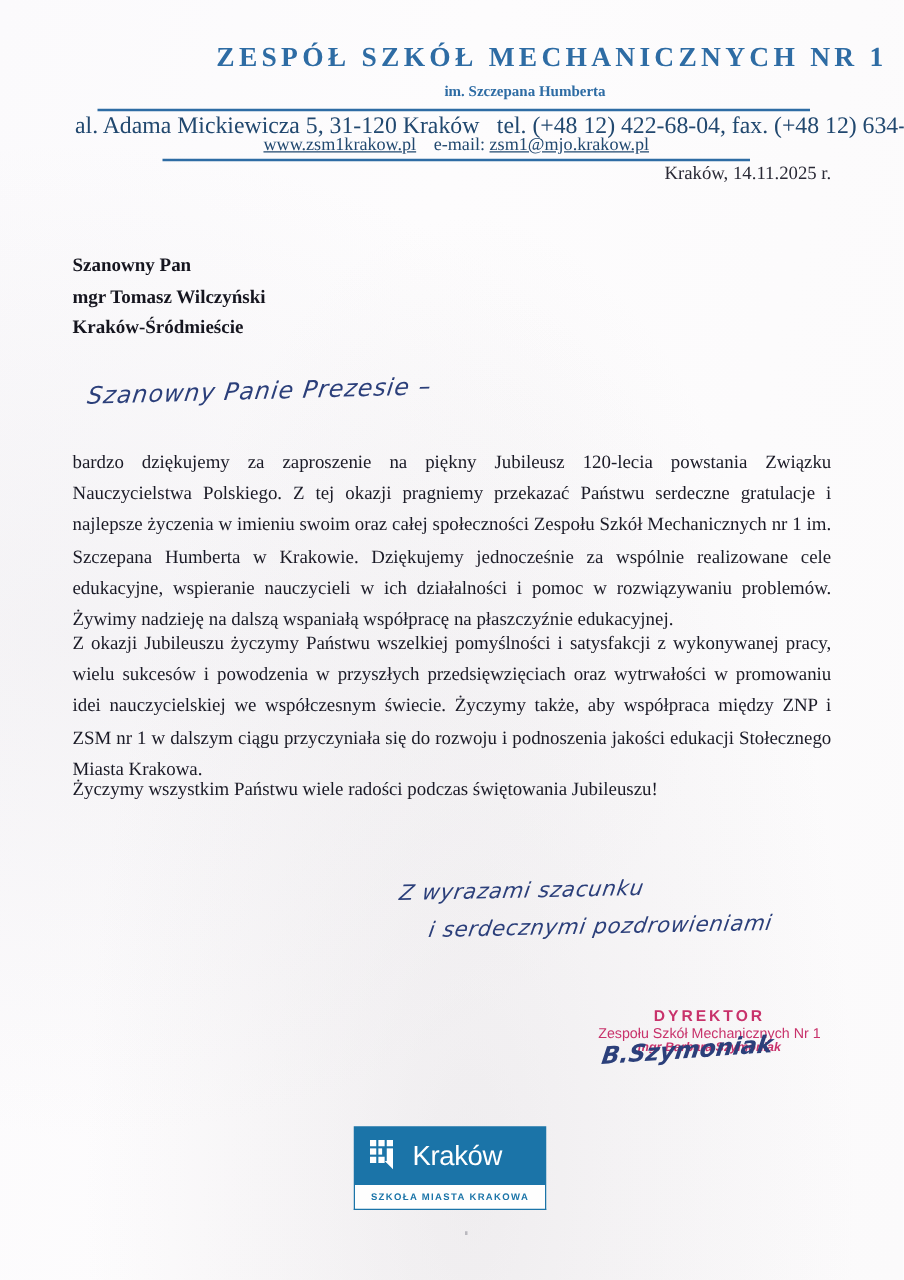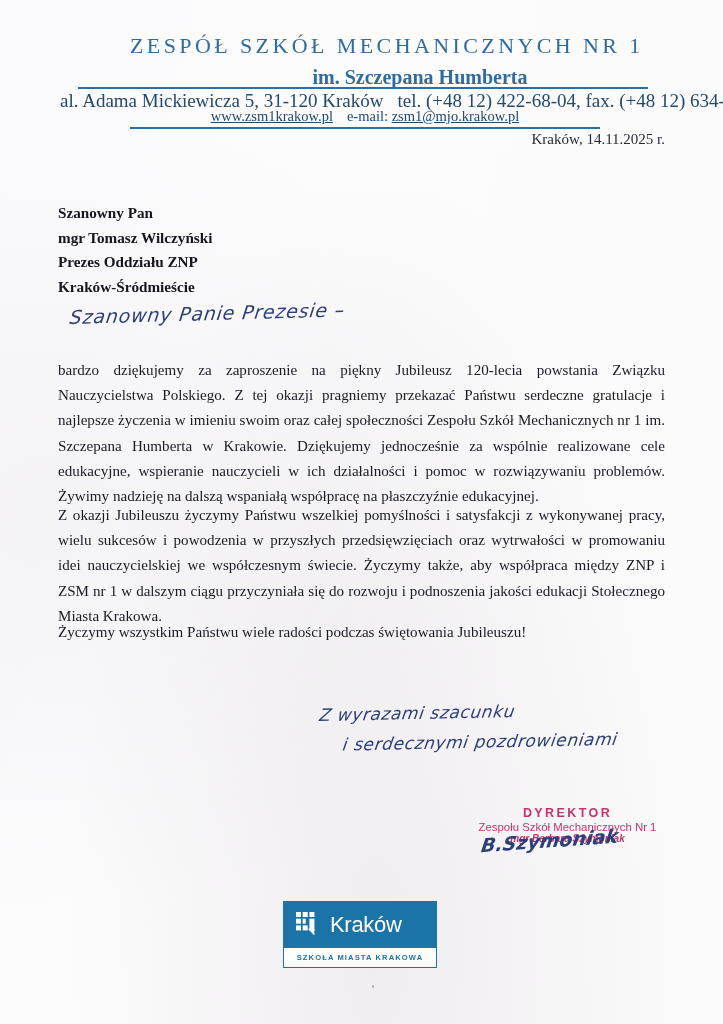--- a/index.html
+++ b/index.html
@@ -79,37 +79,37 @@
     letter-spacing: 0.6px;
     color: #1f3a63;
     line-height: 1;
   }
 
   #school-title {
     position: absolute;
     left: 130px;
     top: 33px;
     width: 580px;
-    text-align: left;
+    text-align: right;
     font-family: "Liberation Serif", serif;
-    font-weight: normal;
+    font-weight: bold;
     font-size: 22px;
     letter-spacing: 3.4px;
     color: #2e6ca4;
     white-space: nowrap;
   }
   #school-subtitle {
     position: absolute;
     left: 130px;
     top: 66px;
     width: 580px;
     text-align: center;
     font-family: "Liberation Serif", serif;
     font-weight: bold;
-    font-size: 20px;
+    font-size: 12px;
     color: #2e6ca4;
   }
 
   .rule {
     position: absolute;
     height: 1.6px;
     background: #2e6ca4;
   }
   #rule-top { left: 78px; top: 87px; width: 570px; }
   #rule-bottom { left: 130px; top: 127px; width: 470px; }
@@ -330,21 +330,20 @@
     </div>
 
     <div class="rule" id="rule-bottom"></div>
   </div>
 
   <div id="date-line">Kraków, 14.11.2025 r.</div>
 
   <div id="addressee">
     <div>Szanowny Pan</div>
     <div>mgr Tomasz Wilczyński</div>
-    <div>Prezes Oddziału ZNP</div>
     <div>Kraków-Śródmieście</div>
   </div>
 
   <div id="salutation-hand">Szanowny Panie Prezesie  –</div>
 
   <div class="para" id="para1">bardzo dziękujemy za zaproszenie na piękny Jubileusz 120-lecia powstania Związku Nauczycielstwa Polskiego. Z tej okazji pragniemy przekazać Państwu serdeczne gratulacje i najlepsze życzenia w imieniu swoim oraz całej społeczności Zespołu Szkół Mechanicznych nr 1 im. Szczepana Humberta w Krakowie. Dziękujemy jednocześnie za wspólnie realizowane cele edukacyjne, wspieranie nauczycieli w ich działalności i pomoc w rozwiązywaniu problemów. Żywimy nadzieję na dalszą wspaniałą współpracę na płaszczyźnie edukacyjnej.</div>
   <div class="para" id="para2">Z okazji Jubileuszu życzymy Państwu wszelkiej pomyślności i satysfakcji z wykonywanej pracy, wielu sukcesów i powodzenia w przyszłych przedsięwzięciach oraz wytrwałości w promowaniu idei nauczycielskiej we współczesnym świecie. Życzymy także, aby współpraca między ZNP i ZSM nr 1 w dalszym ciągu przyczyniała się do rozwoju i podnoszenia jakości edukacji Stołecznego Miasta Krakowa.</div>
   <div class="para" id="para3">Życzymy wszystkim Państwu wiele radości podczas świętowania Jubileuszu!</div>
 
   <div id="closing-hand">

